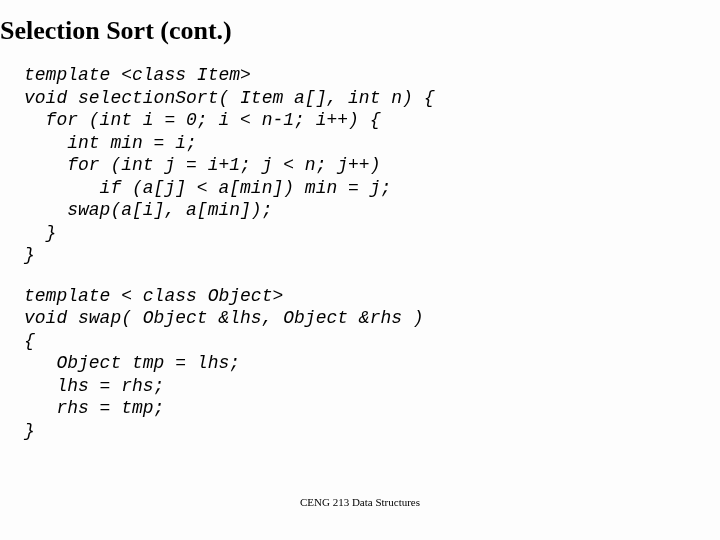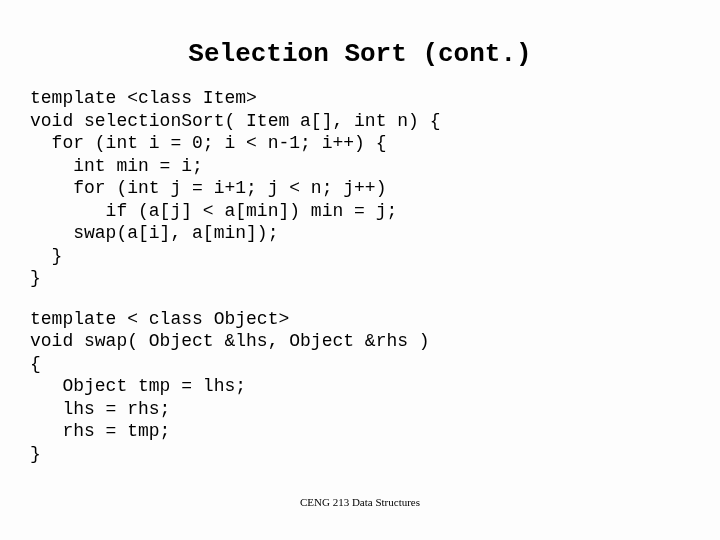--- a/index.html
+++ b/index.html
@@ -10,33 +10,32 @@
     body {
       width: 720px;
       height: 540px;
       background: #fdfdfd;
       font-family: "Times New Roman", Times, serif;
       color: #000;
       position: relative;
       overflow: hidden;
     }
     .title {
-      text-align: center;
       font-size: 26px;
       font-weight: bold;
-      padding-top: 39px;
+      padding-top: 16px;
       padding-bottom: 18px;
-      font-family: Liberation Mono, monospace;
     }
     .code {
       font-family: "Courier New", Courier, monospace;
       font-size: 18px;
       line-height: 1.25;
       white-space: pre;
-      padding-left: 30px;
+      padding-left: 24px;
+      font-style: italic;
     }
     .footer {
       position: absolute;
       bottom: 32px;
       width: 100%;
       text-align: center;
       font-size: 11px;
       font-family: "Times New Roman", Times, serif;
     }
   </style>

